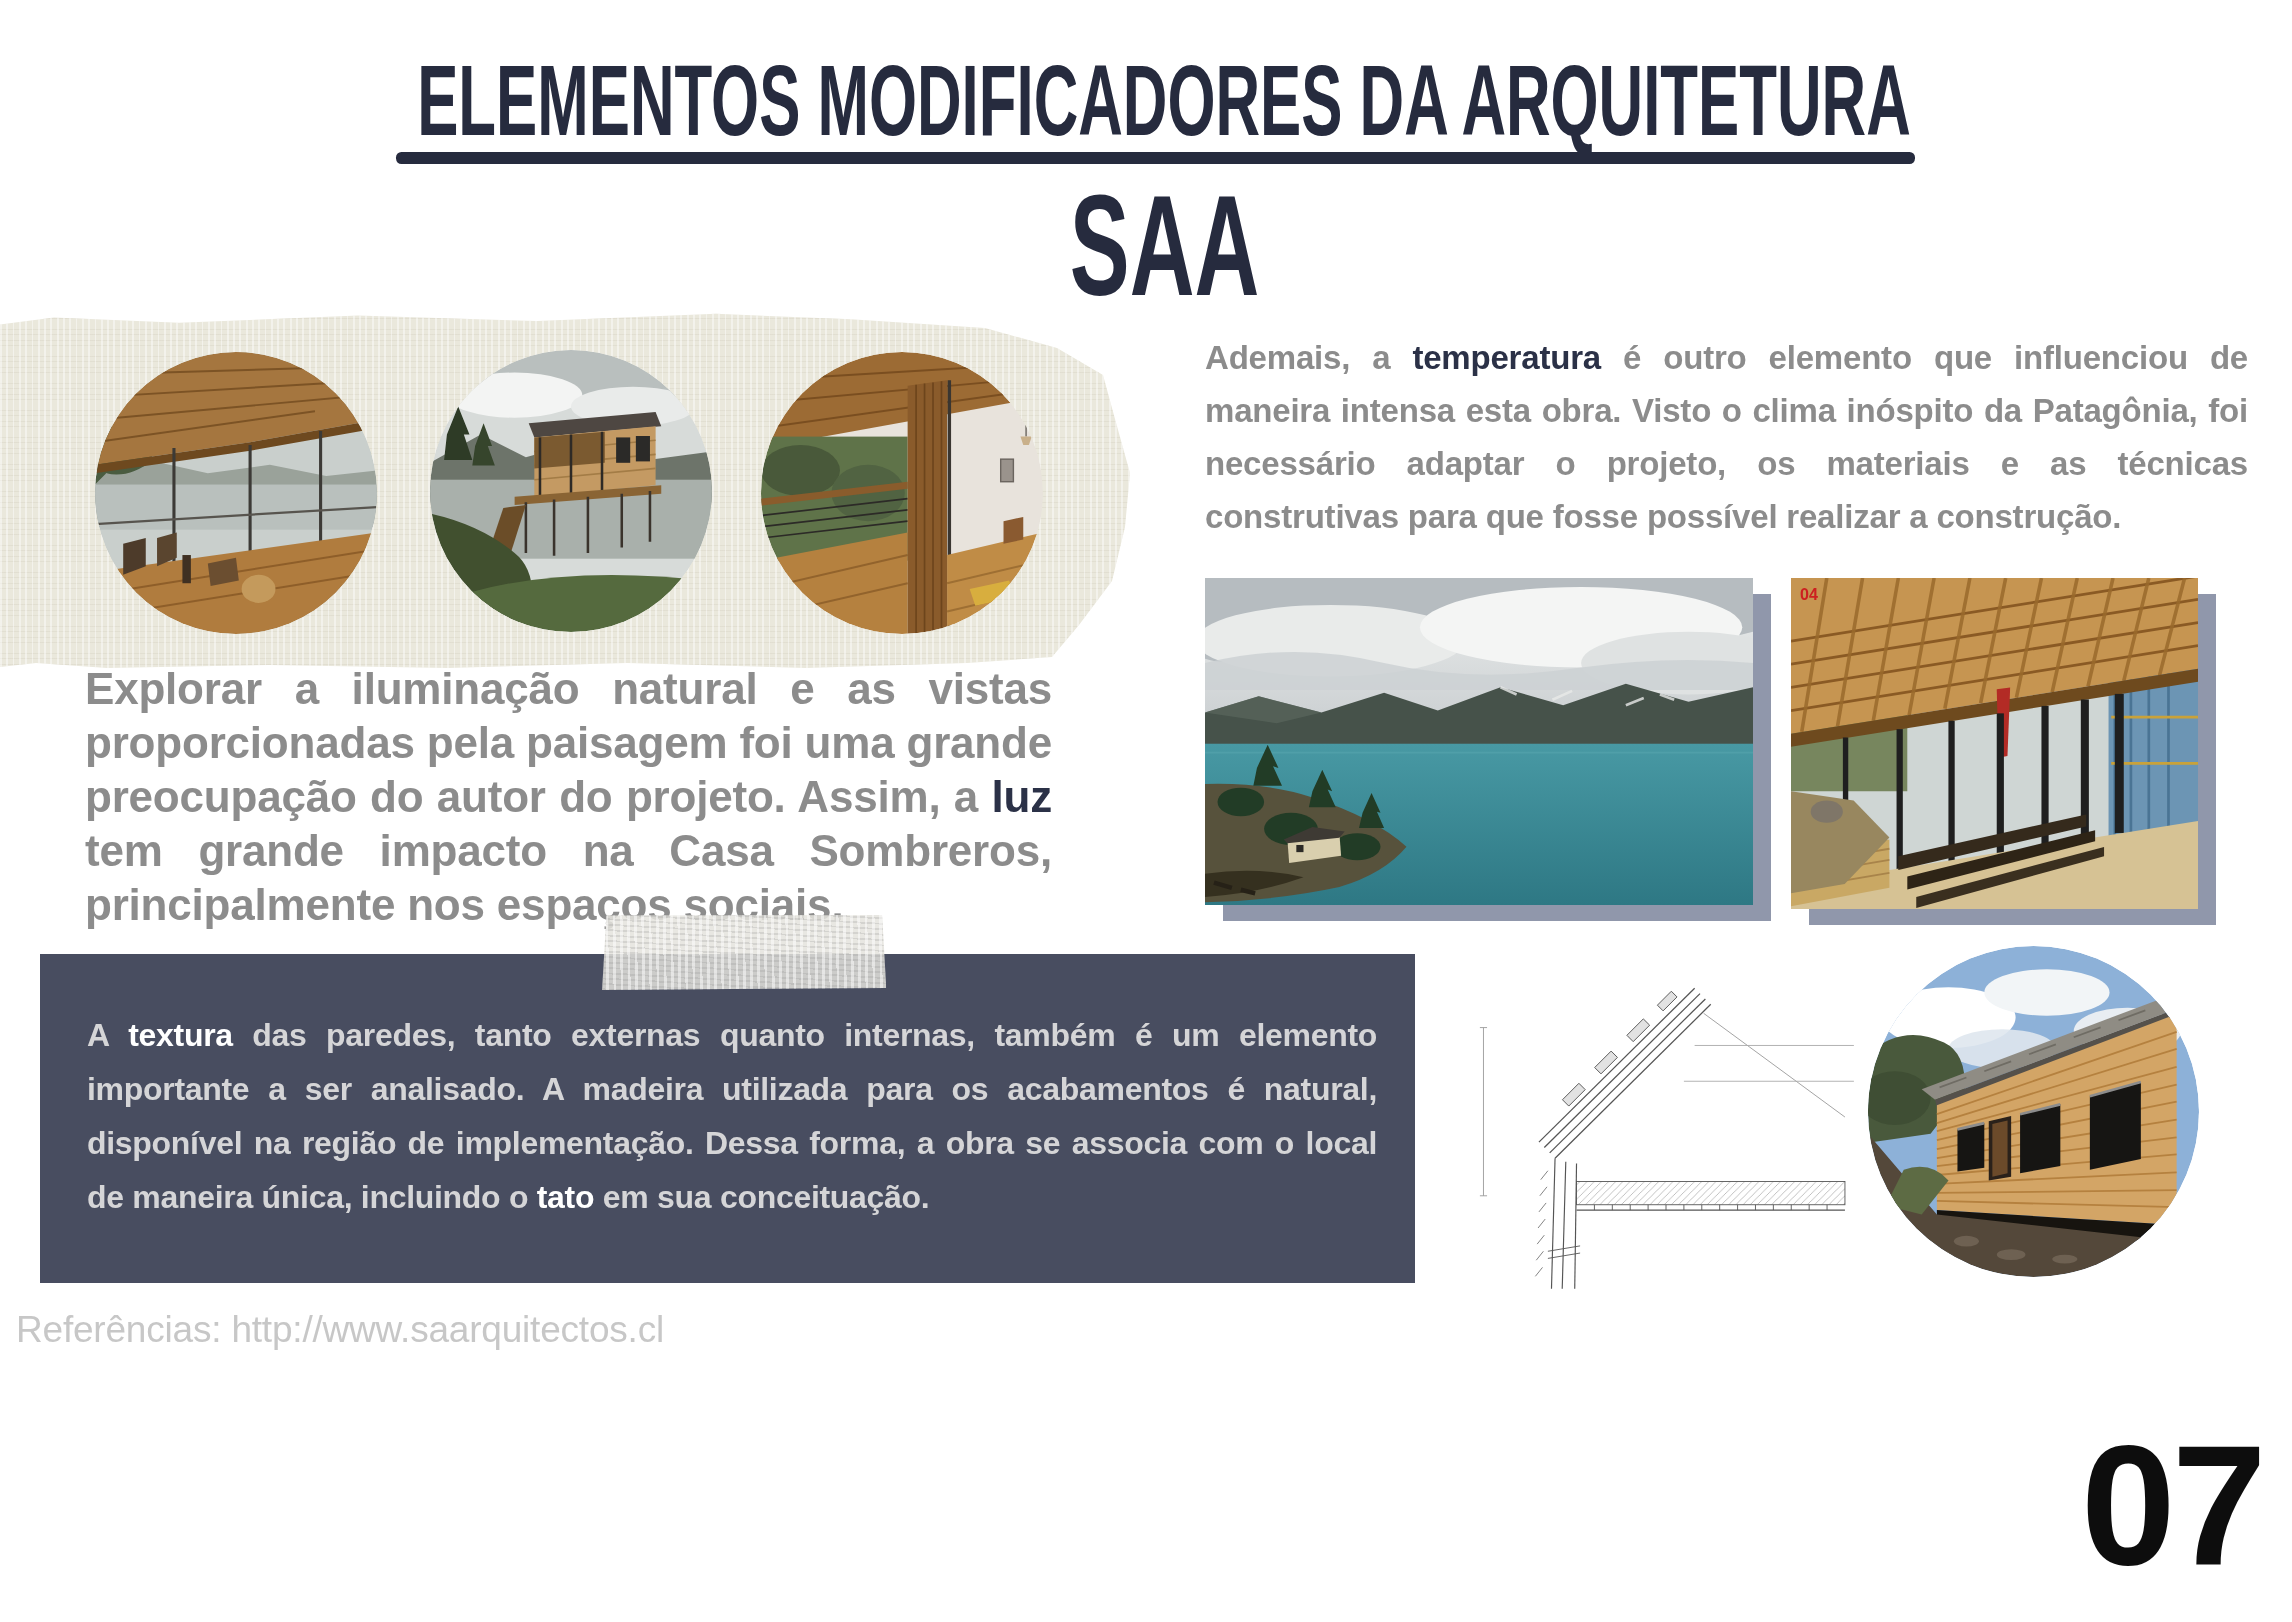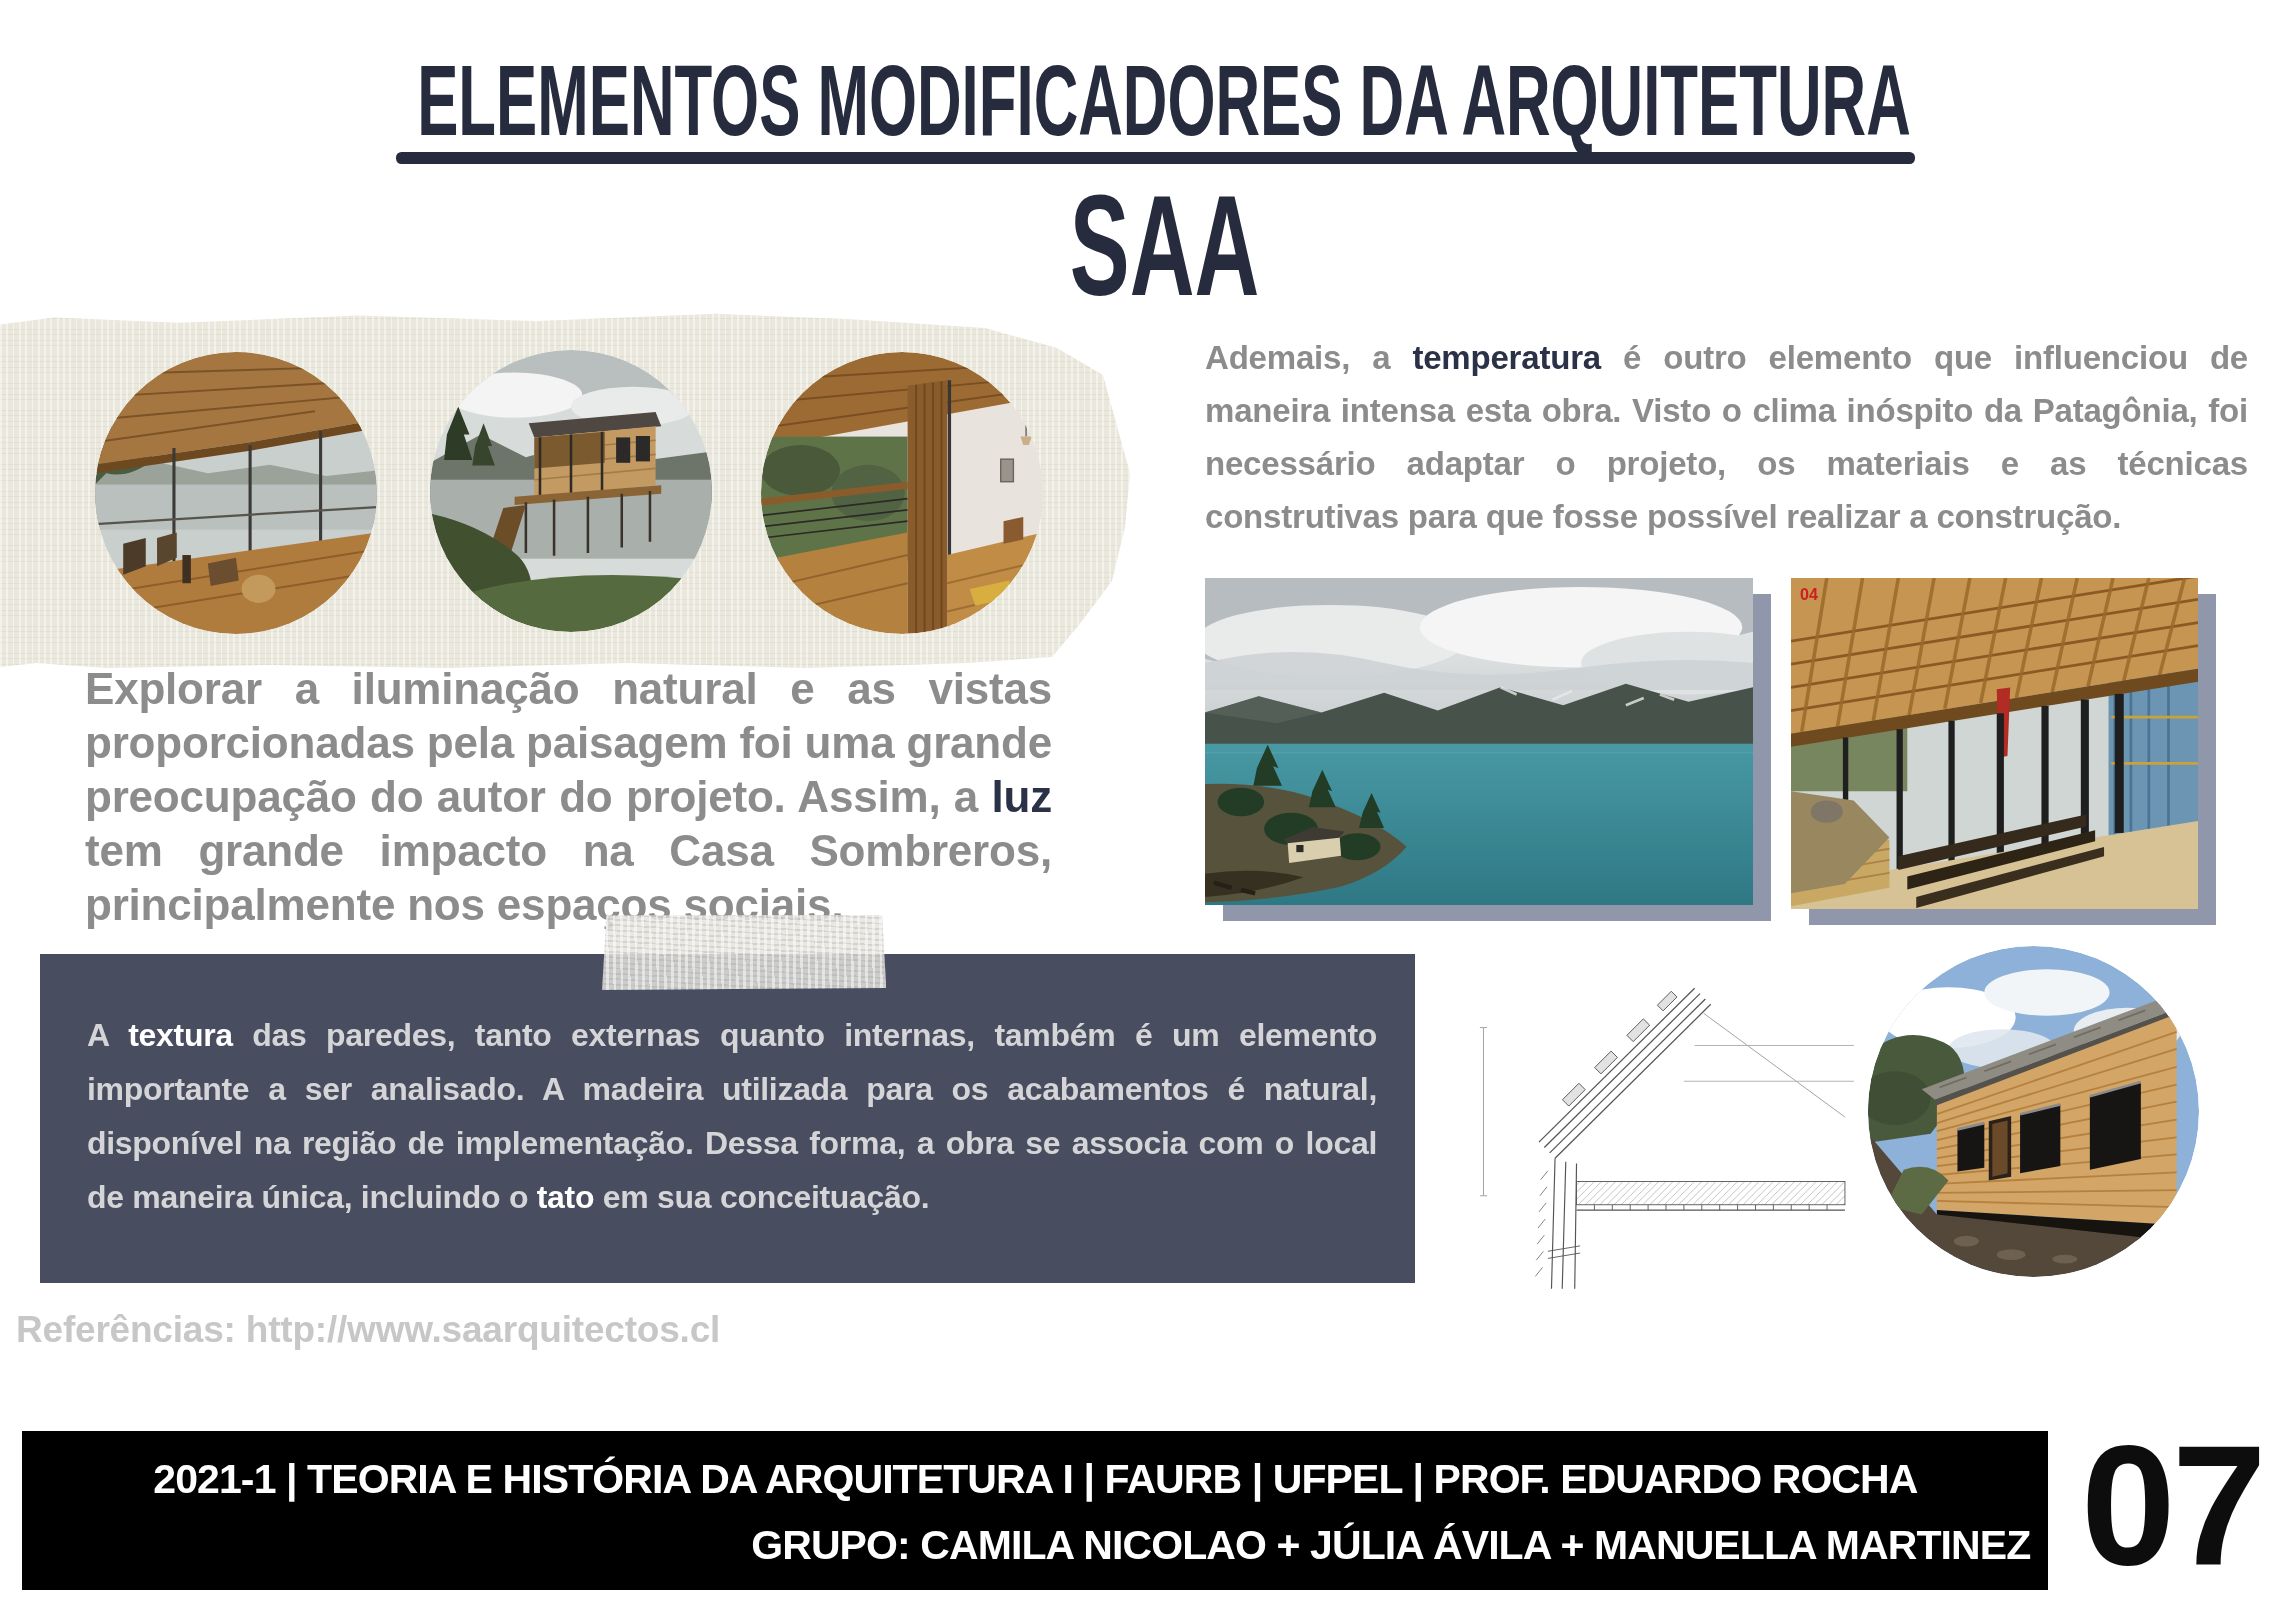--- a/index.html
+++ b/index.html
@@ -57,21 +57,21 @@
     clip-path:polygon(2% 8%,98% 0,100% 90%,1% 100%);z-index:5;}
 
   
   .tech-drawing{position:absolute;left:1469px;top:956px;width:394px;height:340px;}
   .shingle-circle{position:absolute;left:1868px;top:946px;width:331px;height:331px;
                   border-radius:50%;overflow:hidden;}
   .shingle-circle svg{display:block;width:100%;height:100%;}
 
   
   .reference{position:absolute;left:16px;margin:0;color:var(--references-text,#c7c7c7);
-             font-size:37px;font-weight:bold;letter-spacing:-0.2px;}
+             font-size:37px;font-weight:normal;letter-spacing:-0.2px;}
   .ref1{top:1309px;} .ref2{top:1372px;}
 
   
   .footer-bar{position:absolute;left:22.4px;top:1431px;width:2026px;height:159px;
               background:var(--footer-background,#000);}
   .footer-line{position:absolute;color:var(--footer-text,#fff);font-weight:bold;
                font-size:41px;letter-spacing:-0.9px;white-space:nowrap;margin:0;}
   .footer-line-1{left:0;right:0;top:25px;text-align:center;}
   .footer-line-2{right:18px;top:91px;text-align:right;}
   .page-number{position:absolute;left:2074px;top:1420px;font-size:170px;line-height:1;
@@ -420,20 +420,16 @@
             <ellipse cx="160" cy="345" rx="16" ry="6"></ellipse>
           <ellipse cx="220" cy="350" rx="14" ry="5"></ellipse>
             <ellipse cx="80" cy="345" rx="12" ry="5"></ellipse>
         </g>
       </g>
     </svg>
   </div>
 
   <p class="reference ref1">Referências: http://www.saarquitectos.cl</p>
 
-  <div class="footer-bar">
-    <p class="footer-line footer-line-1">2021-1 | TEORIA E HISTÓRIA DA ARQUITETURA I | FAURB | UFPEL | PROF. EDUARDO ROCHA</p>
-    <p class="footer-line footer-line-2">GRUPO: CAMILA NICOLAO + JÚLIA ÁVILA + MANUELLA MARTINEZ</p>
-  </div>
   <div class="page-number">07</div>
 
 </div>
 
 
 </body></html>

